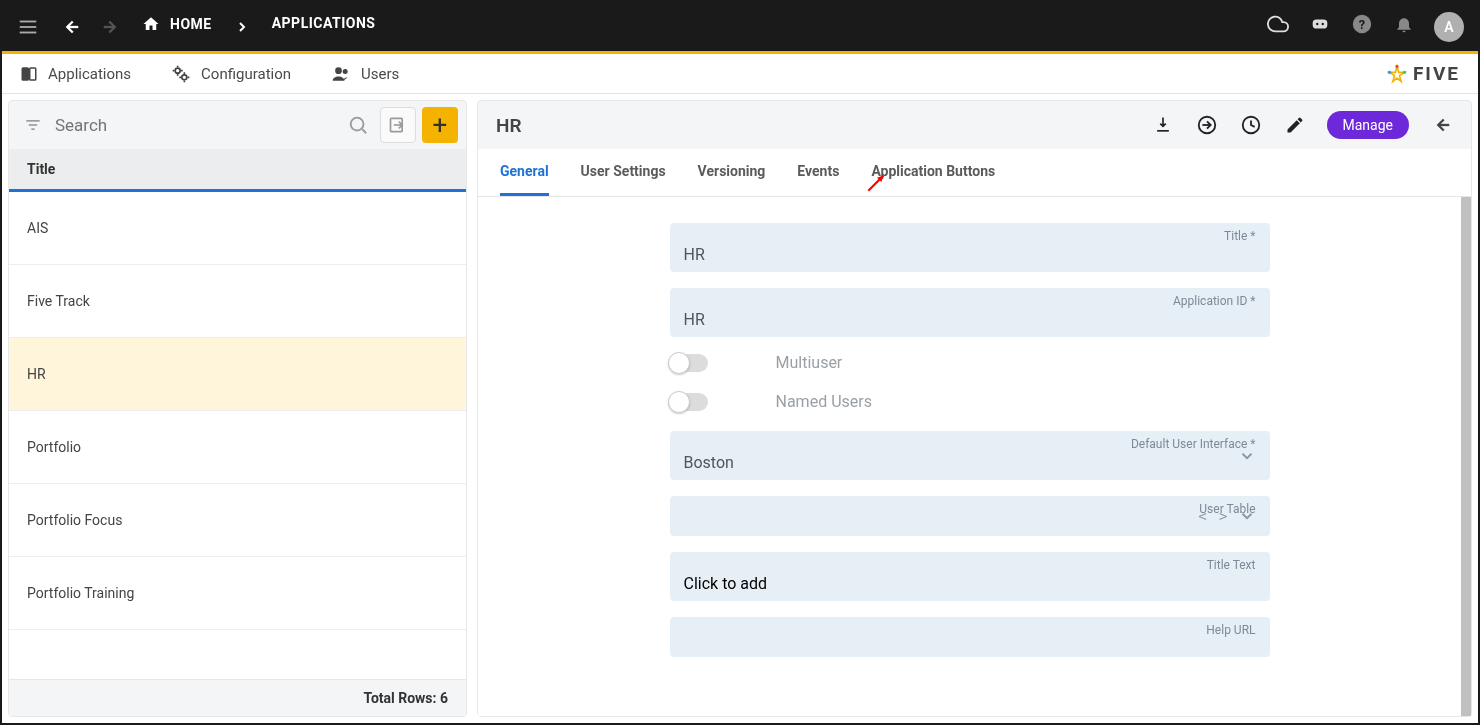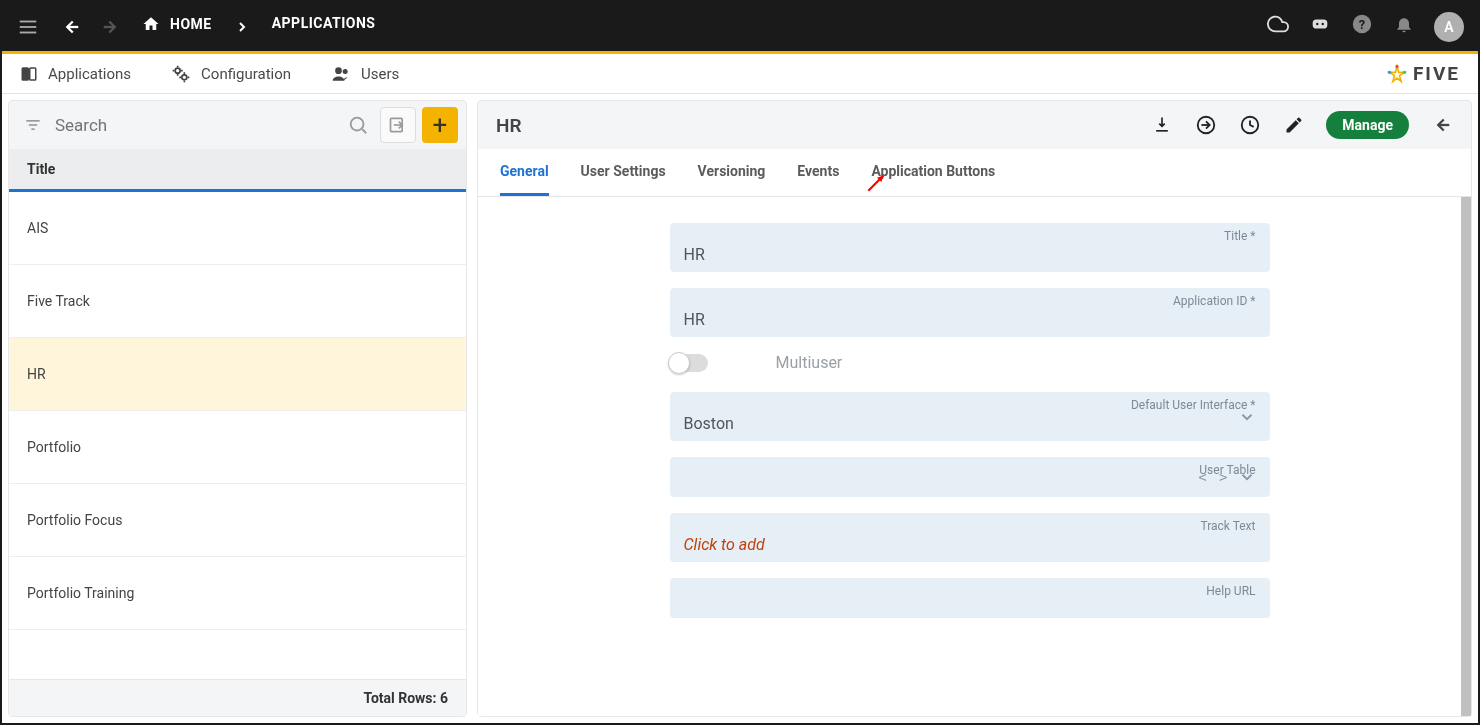--- a/index.html
+++ b/index.html
@@ -38,35 +38,35 @@
   .list { flex: 1; overflow: auto; background: #fff; }
   .row { padding: 28px 18px; border-bottom: 1px solid #eee; color: #444; font-size: 14px; }
   .row.selected { background: #fff5da; }
   .list-foot { padding: 10px 18px; text-align: right; font-size: 14px; font-weight: 700; color: #333; background: #f4f5f6; border-top: 1px solid #e7e7e7; }
 
   
   .right-head { display: flex; align-items: center; justify-content: space-between; padding: 10px 18px; }
   .right-title { font-size: 19px; font-weight: 600; color: #444; }
   .right-actions { display: flex; align-items: center; gap: 20px; }
   .icon-btn { color: #333; display:inline-flex; align-items:center; justify-content:center; width:24px; height:24px; }
-  .manage-btn { background: #15803d; color: #fff; border-radius: 16px; padding: 6px 16px; font-size: 14px; font-weight: 700; }
+  .manage-btn { background: #6d28d9; color: #fff; border-radius: 16px; padding: 6px 16px; font-size: 14px; font-weight: 400; }
   .back-arrow { color:#444; font-size:22px; }
 
   
   .tabs { display: flex; gap: 32px; padding: 0 22px; background: #fff; border-bottom: 1px solid #e6e6e6; }
   .tab { padding: 14px 0; font-size: 14px; font-weight: 700; color: #5b5b5b; }
   .tab.active { color: #1f71d4; border-bottom: 3px solid #1f71d4; }
   .red-arrow { position: absolute; top: 68px; left: 386px; pointer-events: none; }
 
   
   .form-area { flex: 1; background: #fff; overflow: auto; padding: 26px 0 20px; display: flex; flex-direction: column; align-items: center; border-right: 10px solid #c0c0c0; }
   .field { width: 600px; background: #e7eff6; border-radius: 4px; padding: 6px 14px 8px; margin-bottom: 16px; position: relative; }
   .field-label { font-size: 12px; color: #7c8a97; text-align: right; }
   .field-value { font-size: 16px; color: #4f555b; margin-top: 2px; }
-  .field-placeholder { color:#c2410c;font-style:italic; }
+  .field-placeholder { color:#000000; }
   .chev { position: absolute; right: 14px; top: 50%; transform: translateY(-50%); color: #8a97a4; }
   .code-chev { position: absolute; right: 40px; top: 50%; transform: translateY(-50%); color: #8a97a4; font-family: monospace; font-size:14px; letter-spacing:2px;}
   .toggle-row { width: 600px; display: flex; align-items: center; gap: 20px; margin-bottom: 20px; }
   .toggle { width: 38px; height: 18px; background: #dcdcdc; border-radius: 10px; position: relative; }
   .toggle::after { content:''; width:20px; height:20px; background:#fff; border-radius:50%; border:1px solid #ccc; position:absolute; top:-2px; left:-2px; box-shadow:0 1px 2px rgba(0,0,0,.2); }
   .toggle-label { color:#9aa0a6; font-size:16px;margin-left:48px; }
   .field.tall { padding-bottom: 20px; }
 
   svg { display:block; }
 </style>
@@ -281,40 +281,44 @@
         <div class="field-value">HR</div>
       </div>
       <div class="field">
         <div class="field-label">Application ID *</div>
         <div class="field-value">HR</div>
       </div>
       <div class="toggle-row">
         <span class="toggle"></span>
         <span class="toggle-label">Multiuser</span>
       </div>
+      <div class="toggle-row">
+        <span class="toggle"></span>
+        <span class="toggle-label">Named Users</span>
+      </div>
       <div class="field">
         <div class="field-label">Default User Interface *</div>
         <div class="field-value">Boston</div>
         <span class="chev">
           <svg width="18" height="18" viewBox="0 0 24 24" fill="none" stroke="#8a97a4" stroke-width="2.5">
               <polyline points="6 9 12 15 18 9"></polyline>
             </svg>
         </span>
       </div>
       <div class="field tall">
         <div class="field-label">User Table</div>
         <span class="code-chev">&lt; &gt;</span>
         <span class="chev">
           <svg width="18" height="18" viewBox="0 0 24 24" fill="none" stroke="#8a97a4" stroke-width="2.5">
               <polyline points="6 9 12 15 18 9"></polyline>
             </svg>
         </span>
       </div>
       <div class="field">
-        <div class="field-label">Track Text</div>
+        <div class="field-label">Title Text</div>
         <div class="field-value field-placeholder">Click to add</div>
       </div>
       <div class="field tall">
         <div class="field-label">Help URL</div>
       </div>
     </div>
   </div>
 </div>
 
 </body></html>

